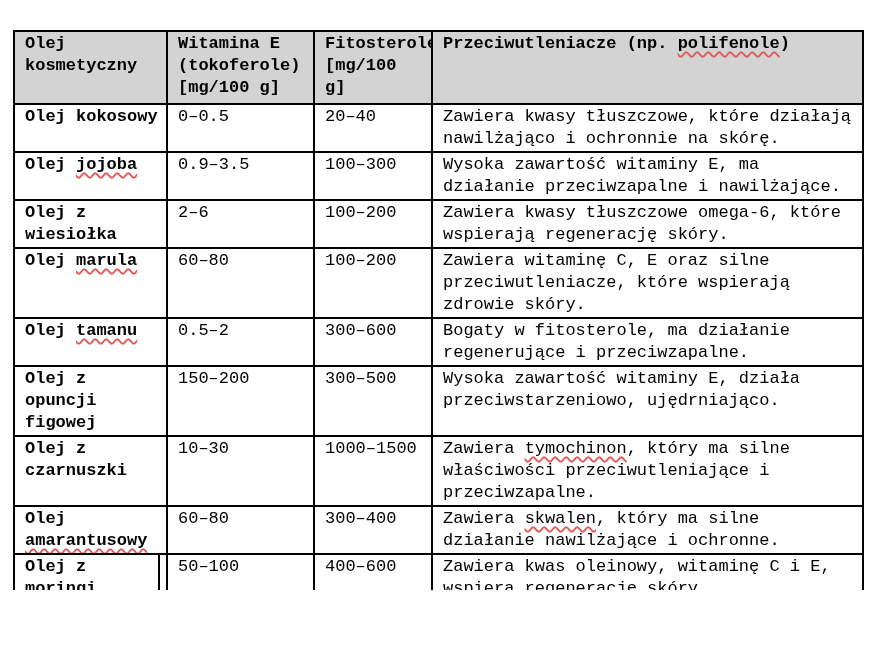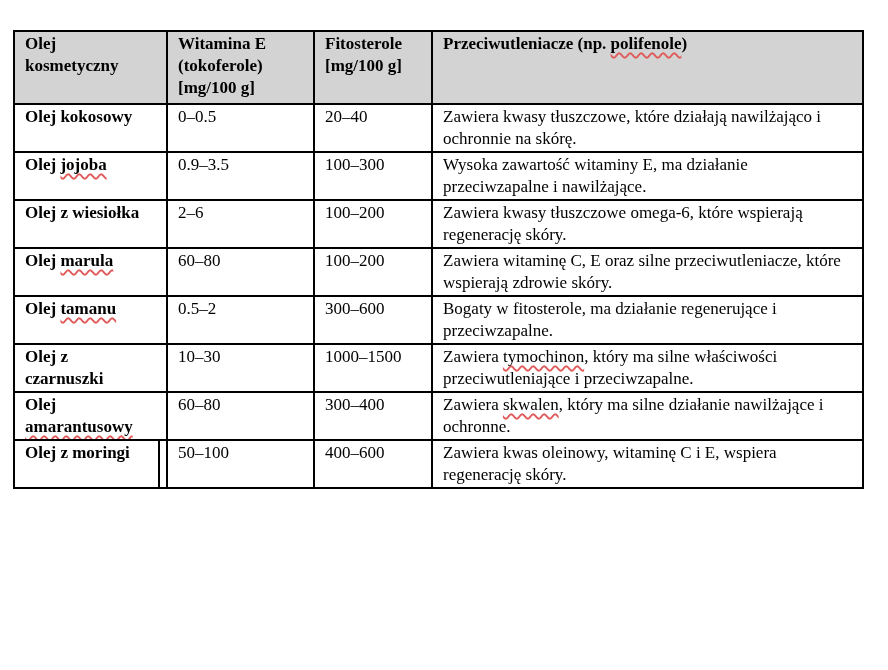--- a/index.html
+++ b/index.html
@@ -5,21 +5,21 @@
   html, body {
     margin: 0;
     padding: 0;
     background: #ffffff;
   }
   .page {
     position: relative;
     width: 888px;
     height: 590px;
     background: #ffffff;
-    font-family: Liberation Serif, serif;
+    font-family: Liberation Mono, monospace;
     color: #000000;
     overflow: hidden;
   }
   table.oils {
     position: absolute;
     left: 13px;
     top: 30px;
     width: 849px;
     border-collapse: collapse;
     table-layout: fixed;
@@ -115,20 +115,27 @@
     <td class="num-cell">100–200</td>
     <td class="desc-cell">Zawiera witaminę C, E oraz silne przeciwutleniacze, które wspierają zdrowie skóry.</td>
   </tr>
         <tr>
     <td class="name-cell">Olej <span class="misspelled">tamanu</span></td>
     <td class="num-cell">0.5–2</td>
     <td class="num-cell">300–600</td>
     <td class="desc-cell">Bogaty w fitosterole, ma działanie regenerujące i przeciwzapalne.</td>
   </tr>
         <tr>
+    <td class="name-cell">Olej z opuncji
+figowej</td>
+    <td class="num-cell">150–200</td>
+    <td class="num-cell">300–500</td>
+    <td class="desc-cell">Wysoka zawartość witaminy E, działa przeciwstarzeniowo, ujędrniająco.</td>
+  </tr>
+        <tr>
     <td class="name-cell">Olej z
 czarnuszki</td>
     <td class="num-cell">10–30</td>
     <td class="num-cell">1000–1500</td>
     <td class="desc-cell">Zawiera <span class="misspelled">tymochinon</span>, który ma silne właściwości przeciwutleniające i przeciwzapalne.</td>
   </tr>
         <tr>
     <td class="name-cell">Olej
 <span class="misspelled">amarantusowy</span></td>
     <td class="num-cell">60–80</td>

